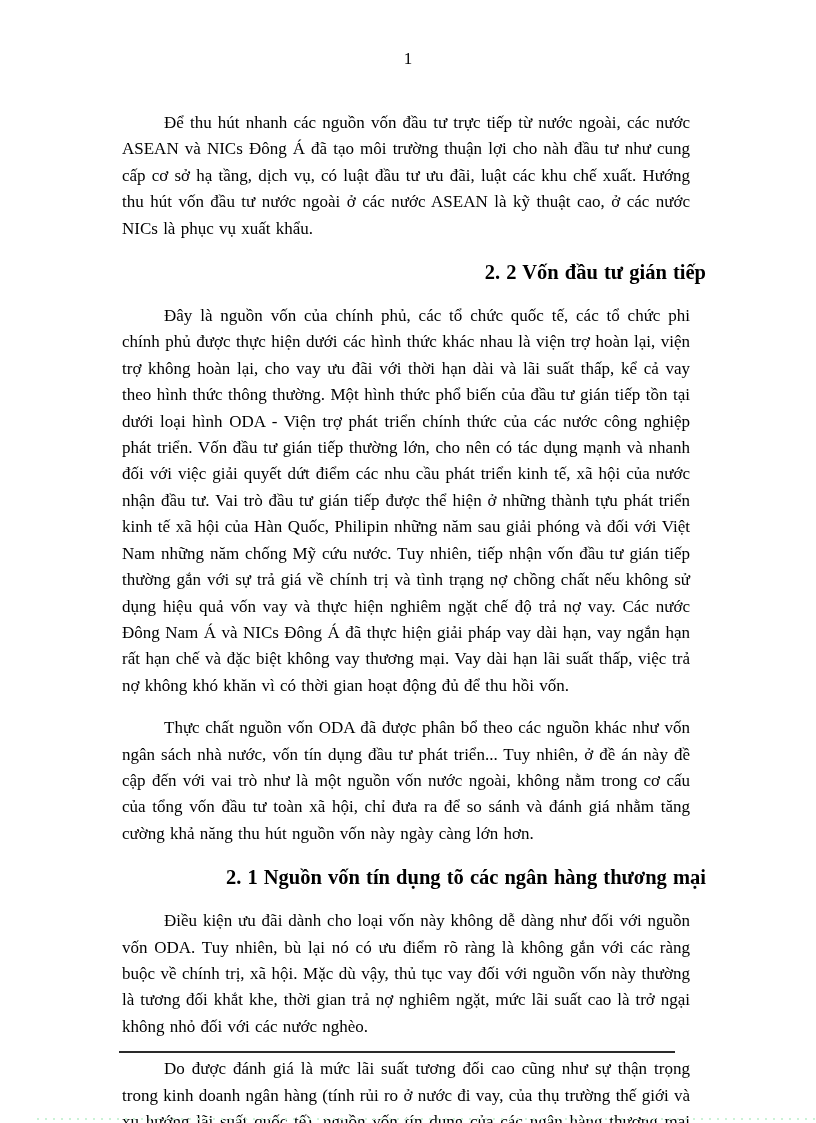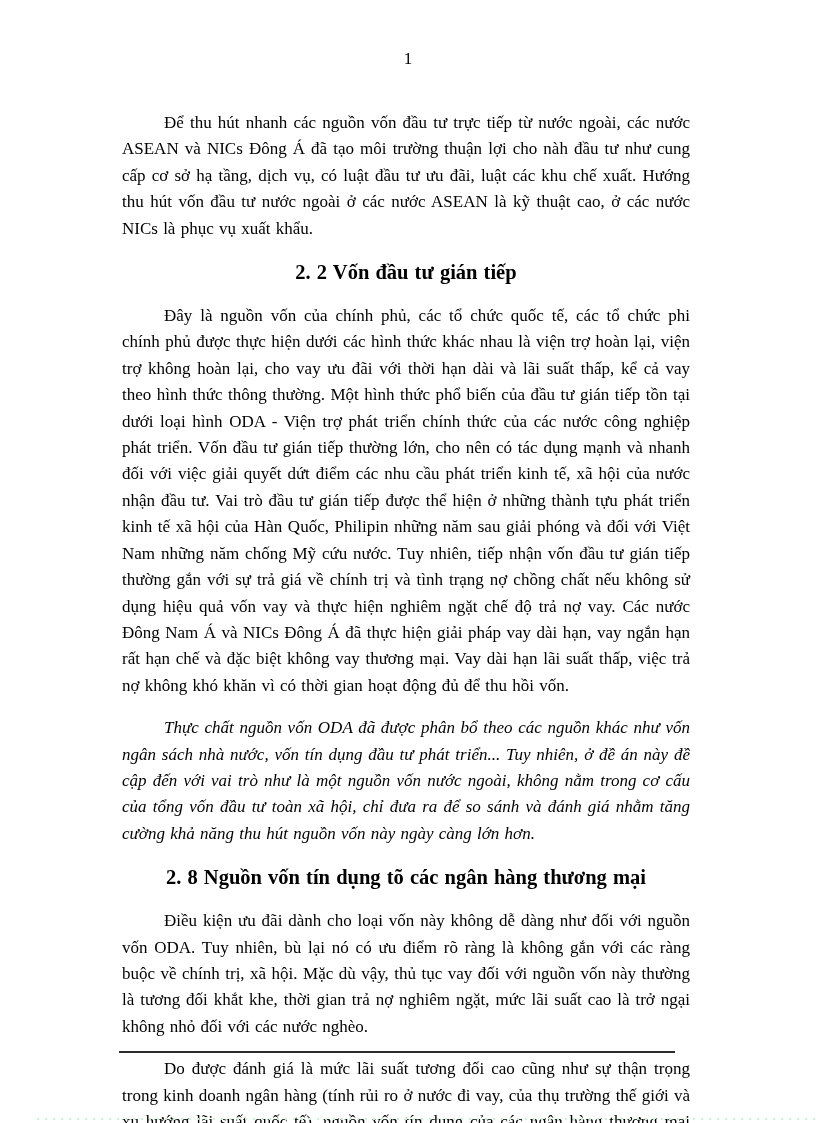--- a/index.html
+++ b/index.html
@@ -34,29 +34,28 @@
     text-align: justify;
     font-size: 17px;
     line-height: 26.4px;
     word-spacing: 1px;
   }
   .content p {
     margin: 16px;
     text-indent: 42px;
   }
   .content p.italic {
-    font-style: italic;
   }
   .content h2 {
-    margin: 16px;
+    margin: 0;
     padding: 0;
     font-size: 20.5px;
     font-weight: bold;
     line-height: 29px;
-    text-align: center;
+    text-align: right;
     text-indent: 0;
   }
   .footnote-separator {
     position: absolute;
     top: 1051px;
     left: 119px;
     width: 556px;
     height: 0;
     border-top: 2px solid #2a2a2a;
   }
@@ -84,21 +83,21 @@
 
   <div class="content">
     <p>Để thu hút nhanh các nguồn vốn đầu tư trực tiếp từ nước ngoài, các nước ASEAN và NICs Đông Á đã tạo môi trường thuận lợi cho nàh đầu tư như cung cấp cơ sở hạ tầng, dịch vụ, có luật đầu tư ưu đãi, luật các khu chế xuất. Hướng thu hút vốn đầu tư nước ngoài ở các nước ASEAN là kỹ thuật cao, ở các nước NICs là phục vụ xuất khẩu.</p>
 
     <h2>2. 2 Vốn đầu tư gián tiếp</h2>
 
     <p>Đây là nguồn vốn của chính phủ, các tổ chức quốc tế, các tổ chức phi chính phủ được thực hiện dưới các hình thức khác nhau là viện trợ hoàn lại, viện trợ không hoàn lại, cho vay ưu đãi với thời hạn dài và lãi suất thấp, kể cả vay theo hình thức thông thường. Một hình thức phổ biến của đầu tư gián tiếp tồn tại dưới loại hình ODA - Viện trợ phát triển chính thức của các nước công nghiệp phát triển. Vốn đầu tư gián tiếp thường lớn, cho nên có tác dụng mạnh và nhanh đối với việc giải quyết dứt điểm các nhu cầu phát triển kinh tế, xã hội của nước nhận đầu tư. Vai trò đầu tư gián tiếp được thể hiện ở những thành tựu phát triển kinh tế xã hội của Hàn Quốc, Philipin những năm sau giải phóng và đối với Việt Nam những năm chống Mỹ cứu nước. Tuy nhiên, tiếp nhận vốn đầu tư gián tiếp thường gắn với sự trả giá về chính trị và tình trạng nợ chồng chất nếu không sử dụng hiệu quả vốn vay và thực hiện nghiêm ngặt chế độ trả nợ vay. Các nước Đông Nam Á và NICs Đông Á đã thực hiện giải pháp vay dài hạn, vay ngắn hạn rất hạn chế và đặc biệt không vay thương mại. Vay dài hạn lãi suất thấp, việc trả nợ không khó khăn vì có thời gian hoạt động đủ để thu hồi vốn.</p>
 
     <p class="italic">Thực chất nguồn vốn ODA đã được phân bổ theo các nguồn khác như vốn ngân sách nhà nước, vốn tín dụng đầu tư phát triển... Tuy nhiên, ở đề án này đề cập đến với vai trò như là một nguồn vốn nước ngoài, không nằm trong cơ cấu của tổng vốn đầu tư toàn xã hội, chỉ đưa ra để so sánh và đánh giá nhằm tăng cường khả năng thu hút nguồn vốn này ngày càng lớn hơn.</p>
 
-    <h2>2. 8 Nguồn vốn tín dụng tõ các ngân hàng thương mại</h2>
+    <h2>2. 1 Nguồn vốn tín dụng tõ các ngân hàng thương mại</h2>
 
     <p>Điều kiện ưu đãi dành cho loại vốn này không dễ dàng như đối với nguồn vốn ODA. Tuy nhiên, bù lại nó có ưu điểm rõ ràng là không gắn với các ràng buộc về chính trị, xã hội. Mặc dù vậy, thủ tục vay đối với nguồn vốn này thường là tương đối khắt khe, thời gian trả nợ nghiêm ngặt, mức lãi suất cao là trở ngại không nhỏ đối với các nước nghèo.</p>
 
     <p>Do được đánh giá là mức lãi suất tương đối cao cũng như sự thận trọng trong kinh doanh ngân hàng (tính rủi ro ở nước đi vay, của thụ trường thế giới và xu hướng lãi suất quốc tế), nguồn vốn tín dụng của các ngân hàng thương mại thường được sử dụng chủ yếu để đáp ứng nhu cầu xuất nhập khẩu và thường là ngắn hạn.</p>
   </div>
 
   <div class="footnote-separator"></div>
 
   <div class="page-boundary-dots" style="--dot-color: #c9f3d6;"></div>
 

